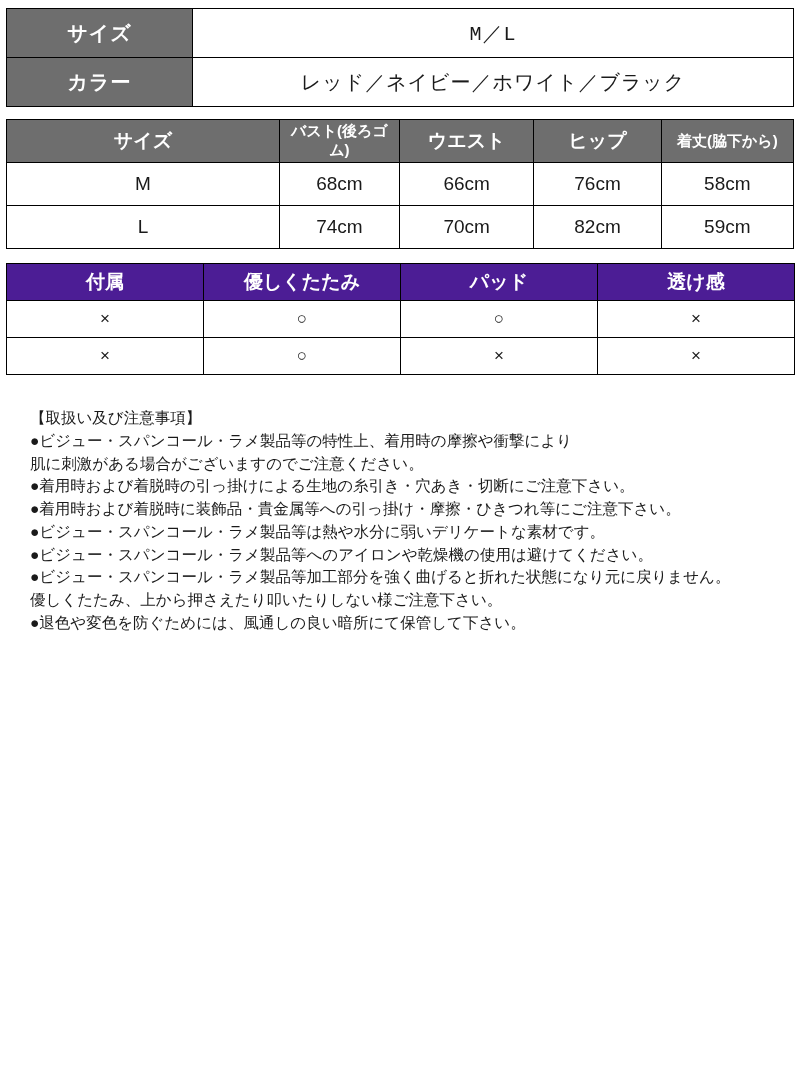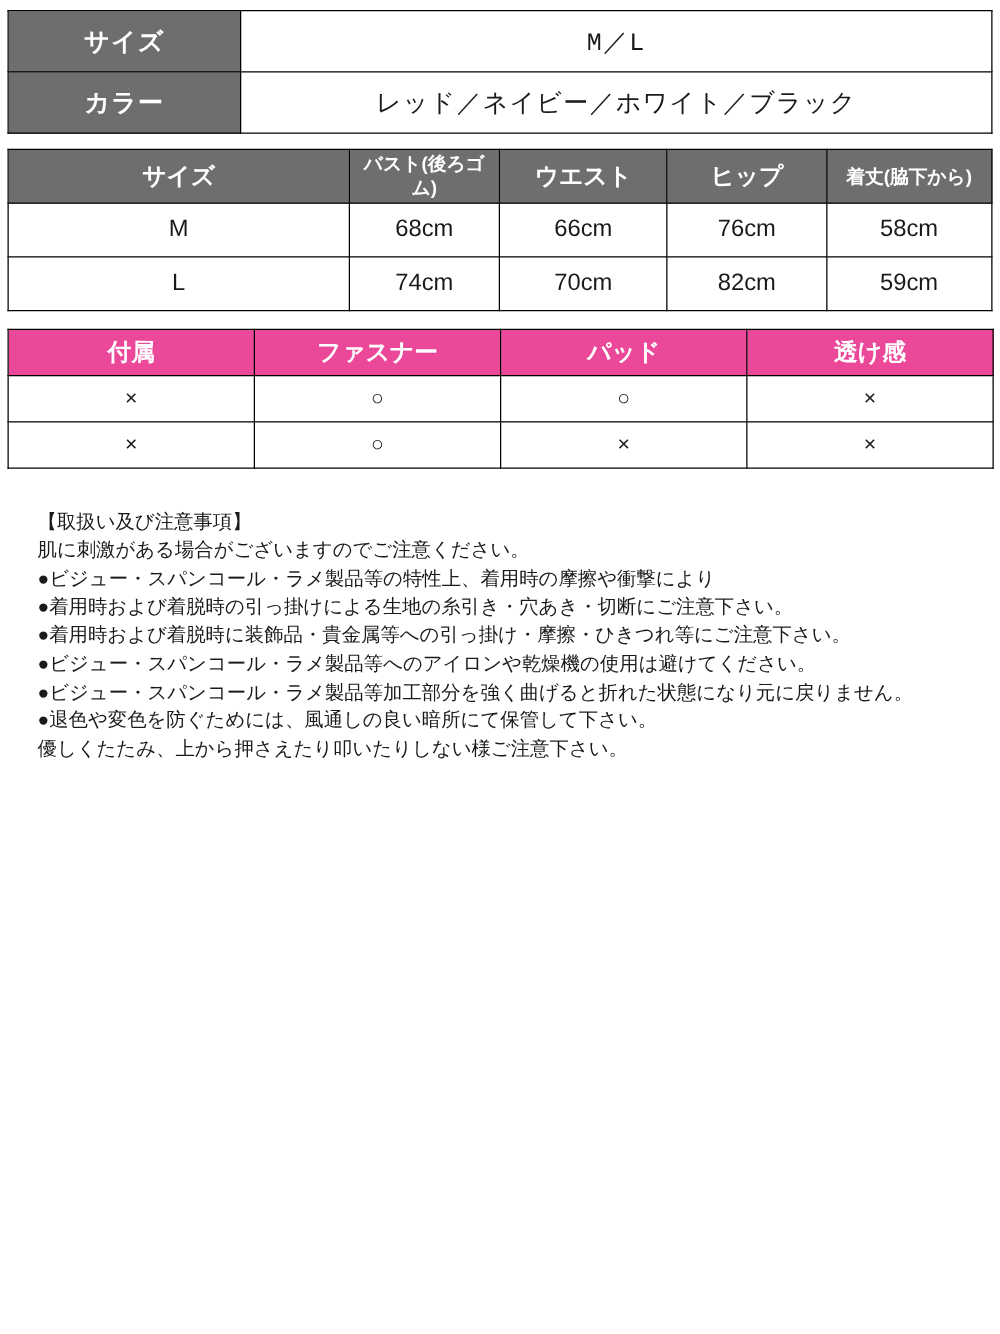--- a/index.html
+++ b/index.html
@@ -82,21 +82,21 @@
   }
   .feature-table td {
     border: 1px solid #000;
     height: 37px;
     text-align: center;
     vertical-align: middle;
     font-size: 19px;
     width: 197px;
   }
   .feature-table td.head {
-    background: #ec4899;
+    background: #4c1d95;
     color: #ffffff;
     font-weight: bold;
   }
   .feature-table td.mark {
     background: #ffffff;
     font-size: 17px;
   }
 
   
   .notes {
@@ -155,44 +155,45 @@
         <td>82cm</td>
         <td>59cm</td>
       </tr>
     </tbody>
   </table>
 
   <table class="feature-table">
     <tbody>
       <tr>
         <td class="head">付属</td>
-        <td class="head">ファスナー</td>
+        <td class="head">優しくたたみ</td>
         <td class="head">パッド</td>
         <td class="head">透け感</td>
       </tr>
       <tr>
         <td class="mark">×</td>
         <td class="mark">○</td>
         <td class="mark">○</td>
         <td class="mark">×</td>
       </tr>
       <tr>
         <td class="mark">×</td>
         <td class="mark">○</td>
         <td class="mark">×</td>
         <td class="mark">×</td>
       </tr>
     </tbody>
   </table>
 
   <div class="notes">
     <div class="note-title">【取扱い及び注意事項】</div>
+    <div>●ビジュー・スパンコール・ラメ製品等の特性上、着用時の摩擦や衝撃により</div>
     <div>肌に刺激がある場合がございますのでご注意ください。</div>
-    <div>●ビジュー・スパンコール・ラメ製品等の特性上、着用時の摩擦や衝撃により</div>
     <div>●着用時および着脱時の引っ掛けによる生地の糸引き・穴あき・切断にご注意下さい。</div>
     <div>●着用時および着脱時に装飾品・貴金属等への引っ掛け・摩擦・ひきつれ等にご注意下さい。</div>
+    <div>●ビジュー・スパンコール・ラメ製品等は熱や水分に弱いデリケートな素材です。</div>
     <div>●ビジュー・スパンコール・ラメ製品等へのアイロンや乾燥機の使用は避けてください。</div>
     <div>●ビジュー・スパンコール・ラメ製品等加工部分を強く曲げると折れた状態になり元に戻りません。</div>
+    <div>優しくたたみ、上から押さえたり叩いたりしない様ご注意下さい。</div>
     <div>●退色や変色を防ぐためには、風通しの良い暗所にて保管して下さい。</div>
-    <div>優しくたたみ、上から押さえたり叩いたりしない様ご注意下さい。</div>
   </div>
 
 </div>
 
 </body></html>

